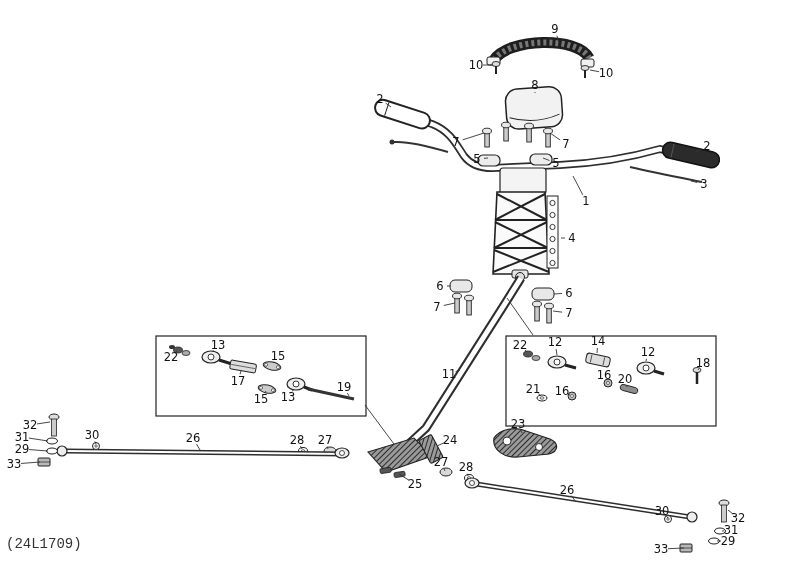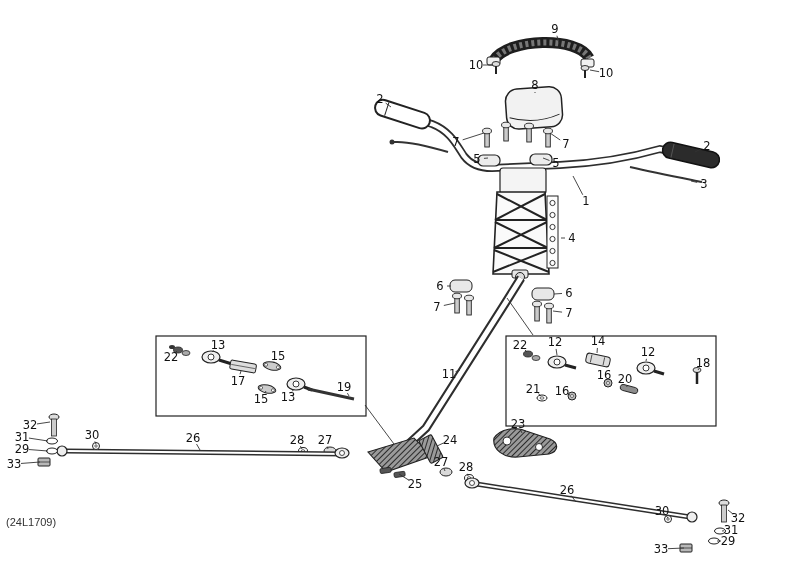--- a/index.html
+++ b/index.html
@@ -25,23 +25,23 @@
     text-anchor: middle;
     dominant-baseline: central;
   }
   .leader {
     stroke: #333333;
     stroke-width: 0.9;
   }
   .code-label {
     position: absolute;
     left: 6px;
-    top: 516px;
-    font-family: Liberation Sans, sans-serif;
-    font-size: 11px;
+    top: 536px;
+    font-family: Liberation Mono, monospace;
+    font-size: 14px;
     color: #333333;
   }
 </style>
 </head>
 <body>
 
 <div class="stage">
   <svg id="art" width="800" height="565" viewBox="0 0 800 565">
     <defs>
       <pattern id="hatch" width="4" height="4" patternUnits="userSpaceOnUse" patternTransform="rotate(45)">

